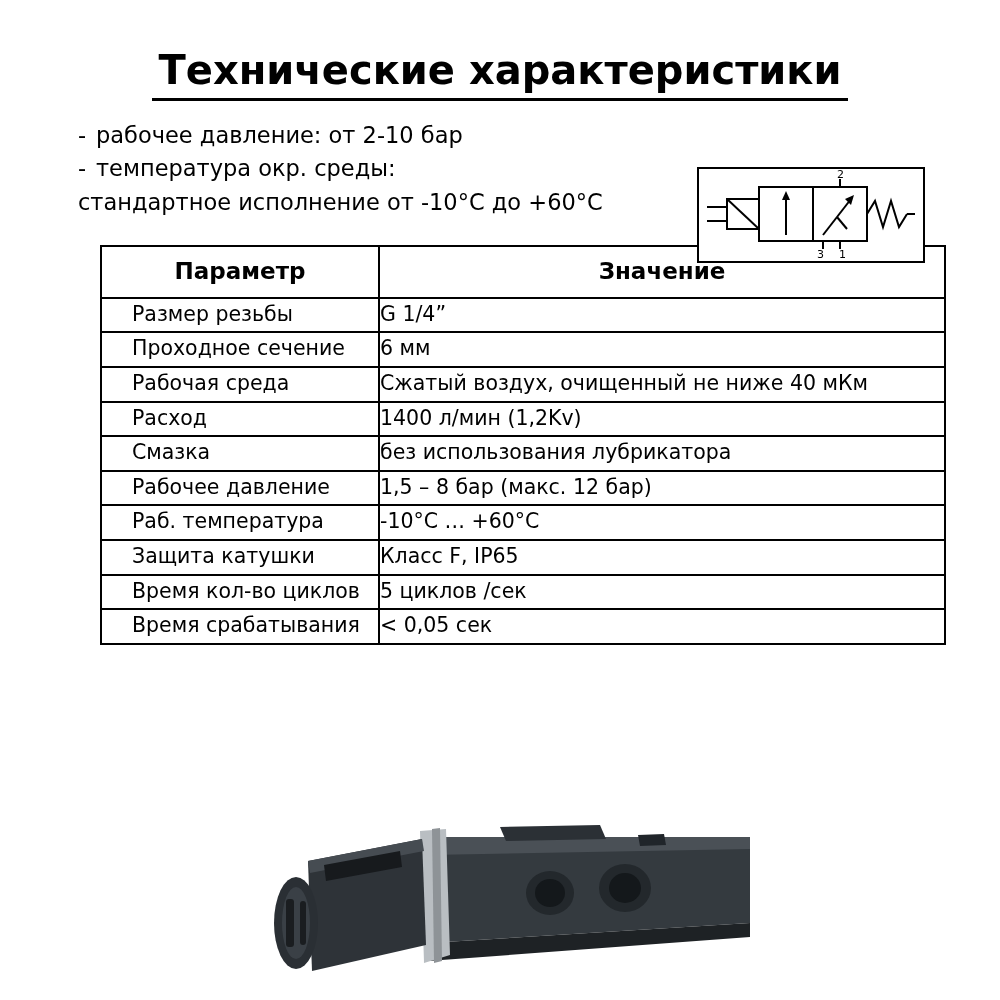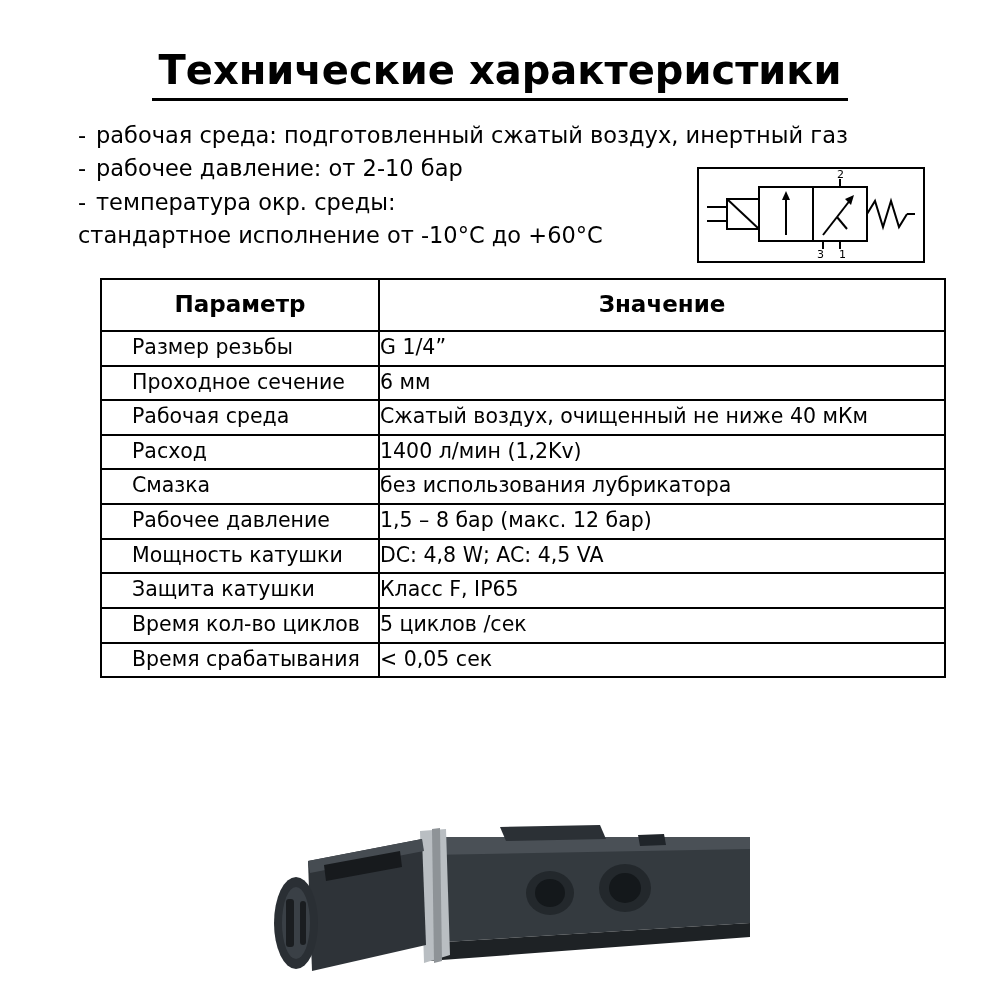--- a/index.html
+++ b/index.html
@@ -98,23 +98,20 @@
 </style>
 </head>
 <body>
 
 <div class="title-wrap">
   <div class="title">Технические характеристики</div>
 </div>
 
 <div class="bullets">
   <div class="row">
-    <span class="dash">-</span><span>рабочая среда: подготовленный сжатый воздух, инертный газ</span>
-  </div>
-  <div class="row">
     <span class="dash">-</span><span>рабочее давление:  от 2-10 бар</span>
   </div>
   <div class="row">
     <span class="dash">-</span><span>температура окр. среды:</span>
   </div>
   <div class="row">
     <span>стандартное исполнение   от -10°С до +60°С</span>
   </div>
 </div>
 
@@ -181,22 +178,22 @@
     </tr>
     <tr>
       <td class="param">Смазка</td>
       <td class="value">без использования лубрикатора</td>
     </tr>
     <tr>
       <td class="param">Рабочее давление</td>
       <td class="value">1,5 – 8 бар (макс. 12 бар)</td>
     </tr>
     <tr>
-      <td class="param">Мощность катушки</td>
-      <td class="value">DC: 4,8 W;  AC: 4,5 VA</td>
+      <td class="param">Раб. температура</td>
+      <td class="value">-10°С … +60°С</td>
     </tr>
     <tr>
       <td class="param">Защита катушки</td>
       <td class="value">Класс F, IP65</td>
     </tr>
     <tr>
       <td class="param">Время кол-во циклов</td>
       <td class="value">5 циклов /сек</td>
     </tr>
     <tr>

